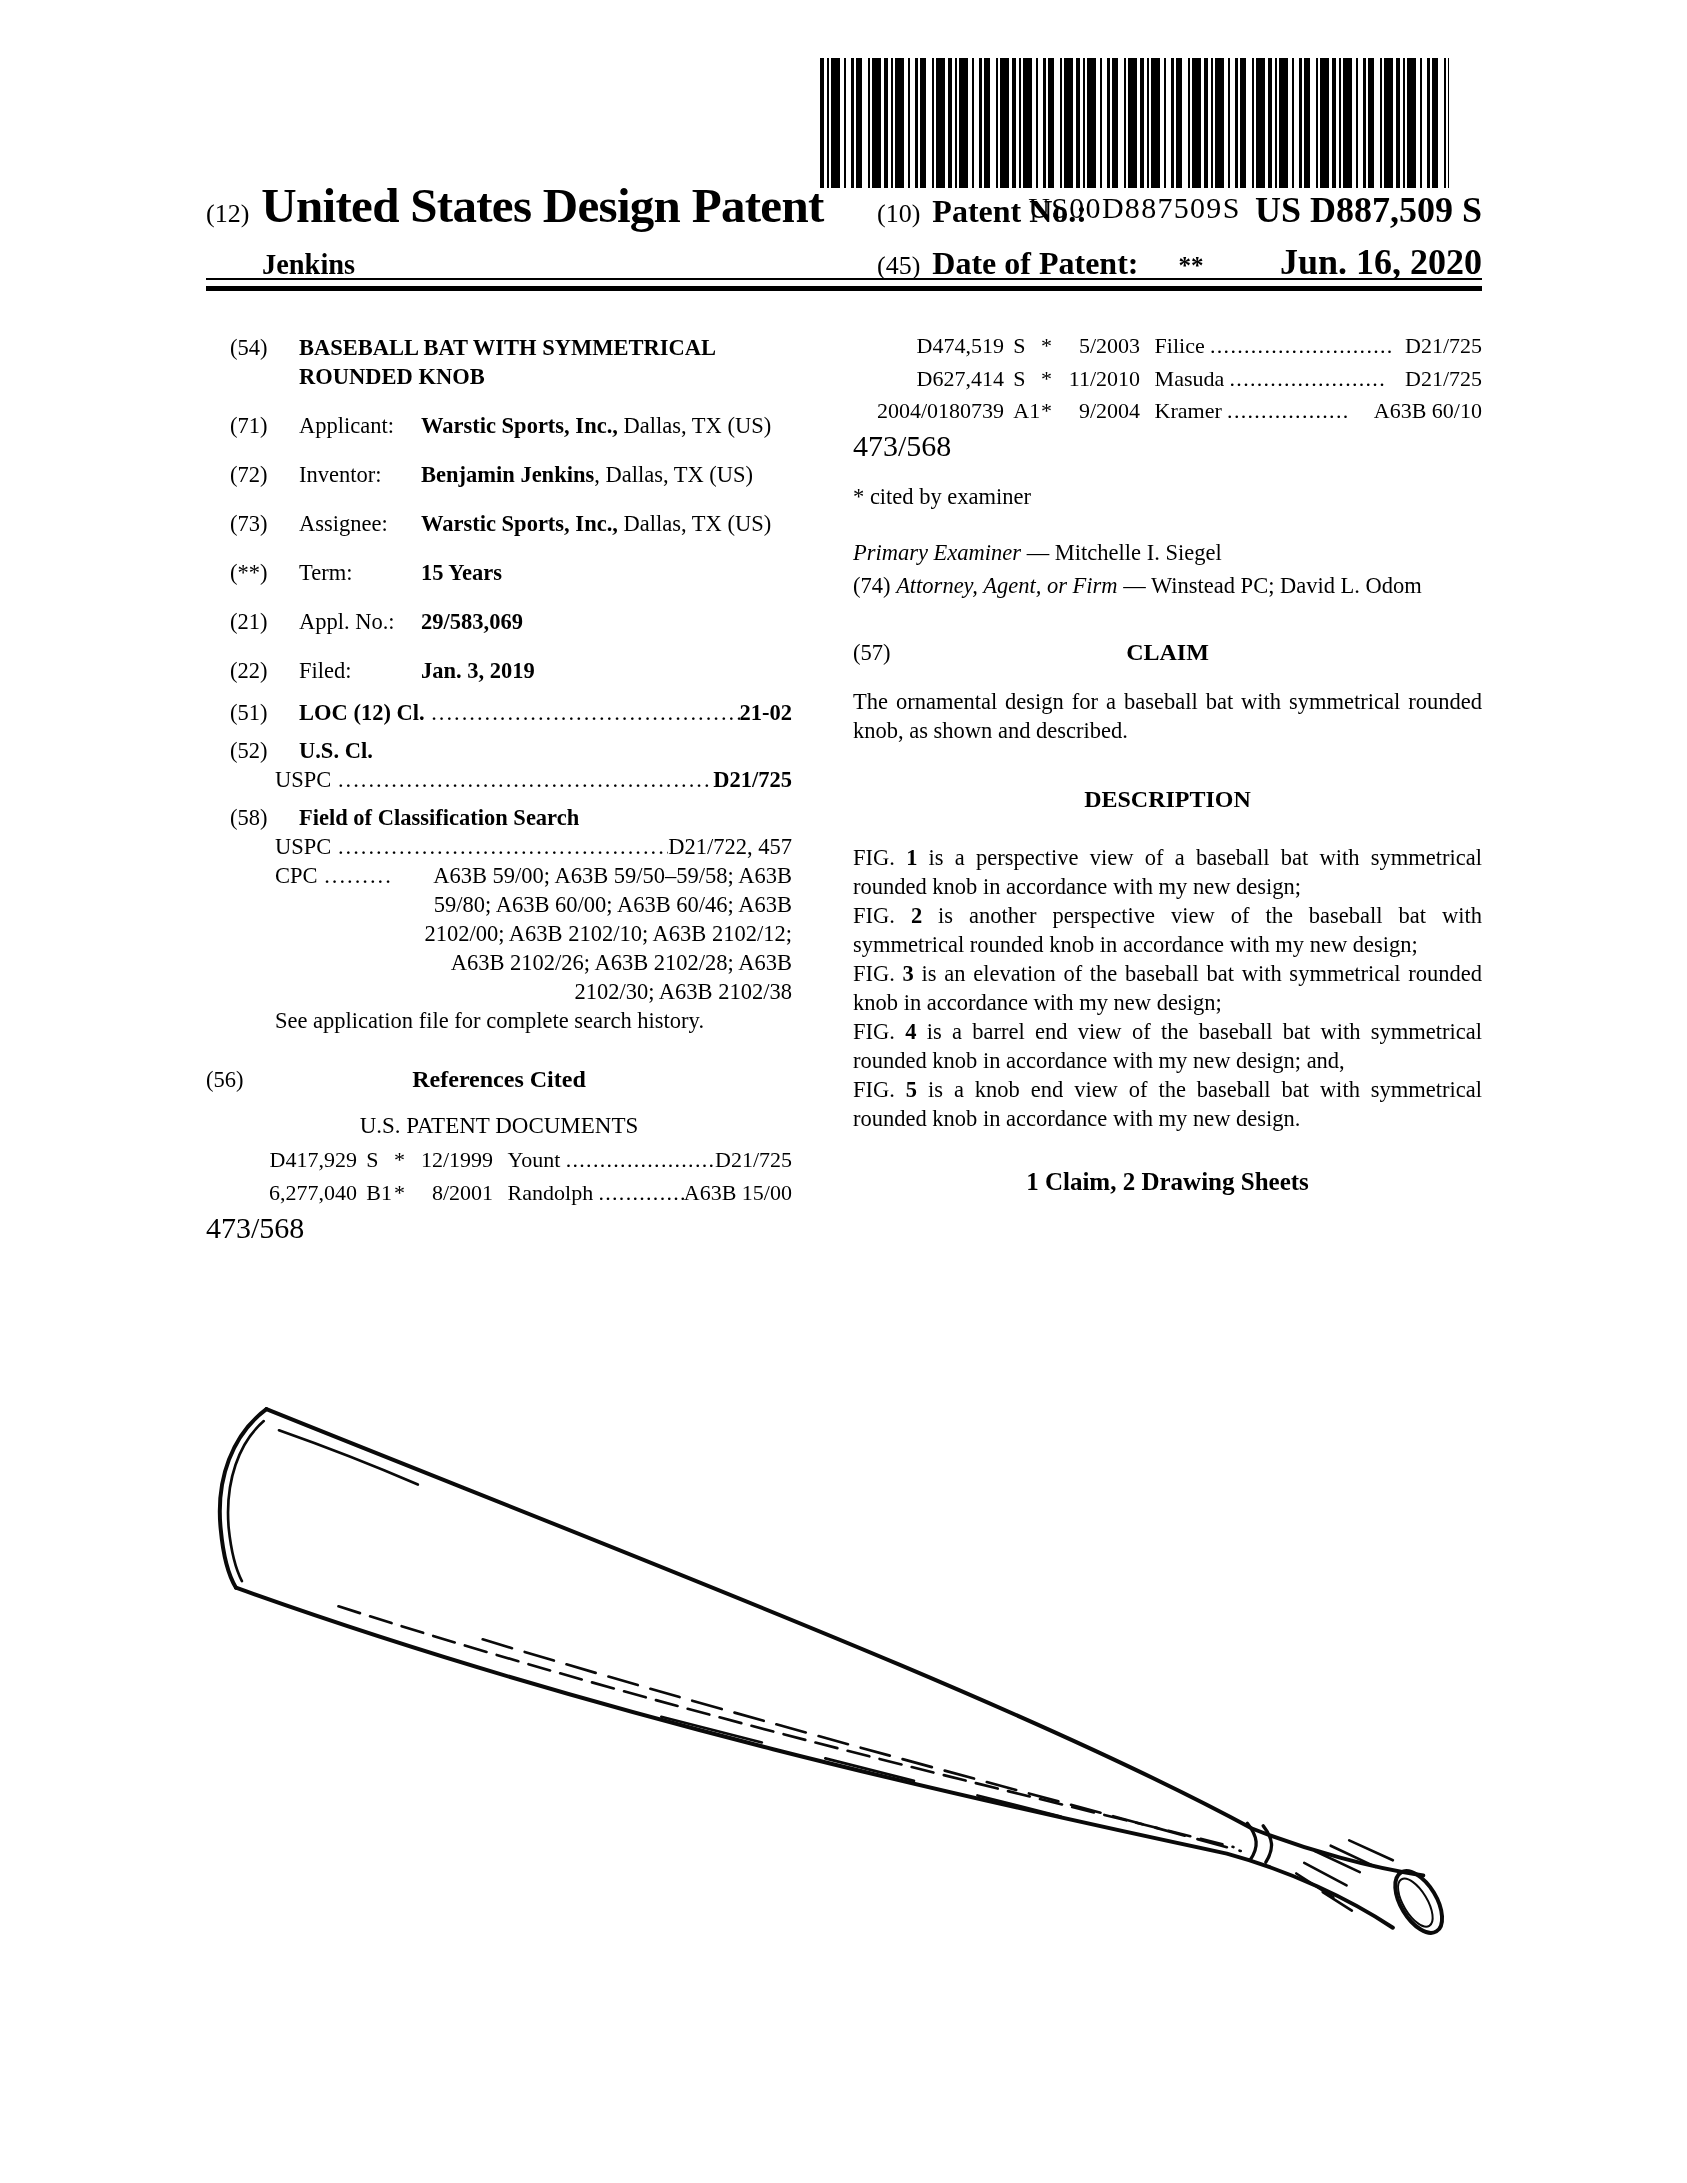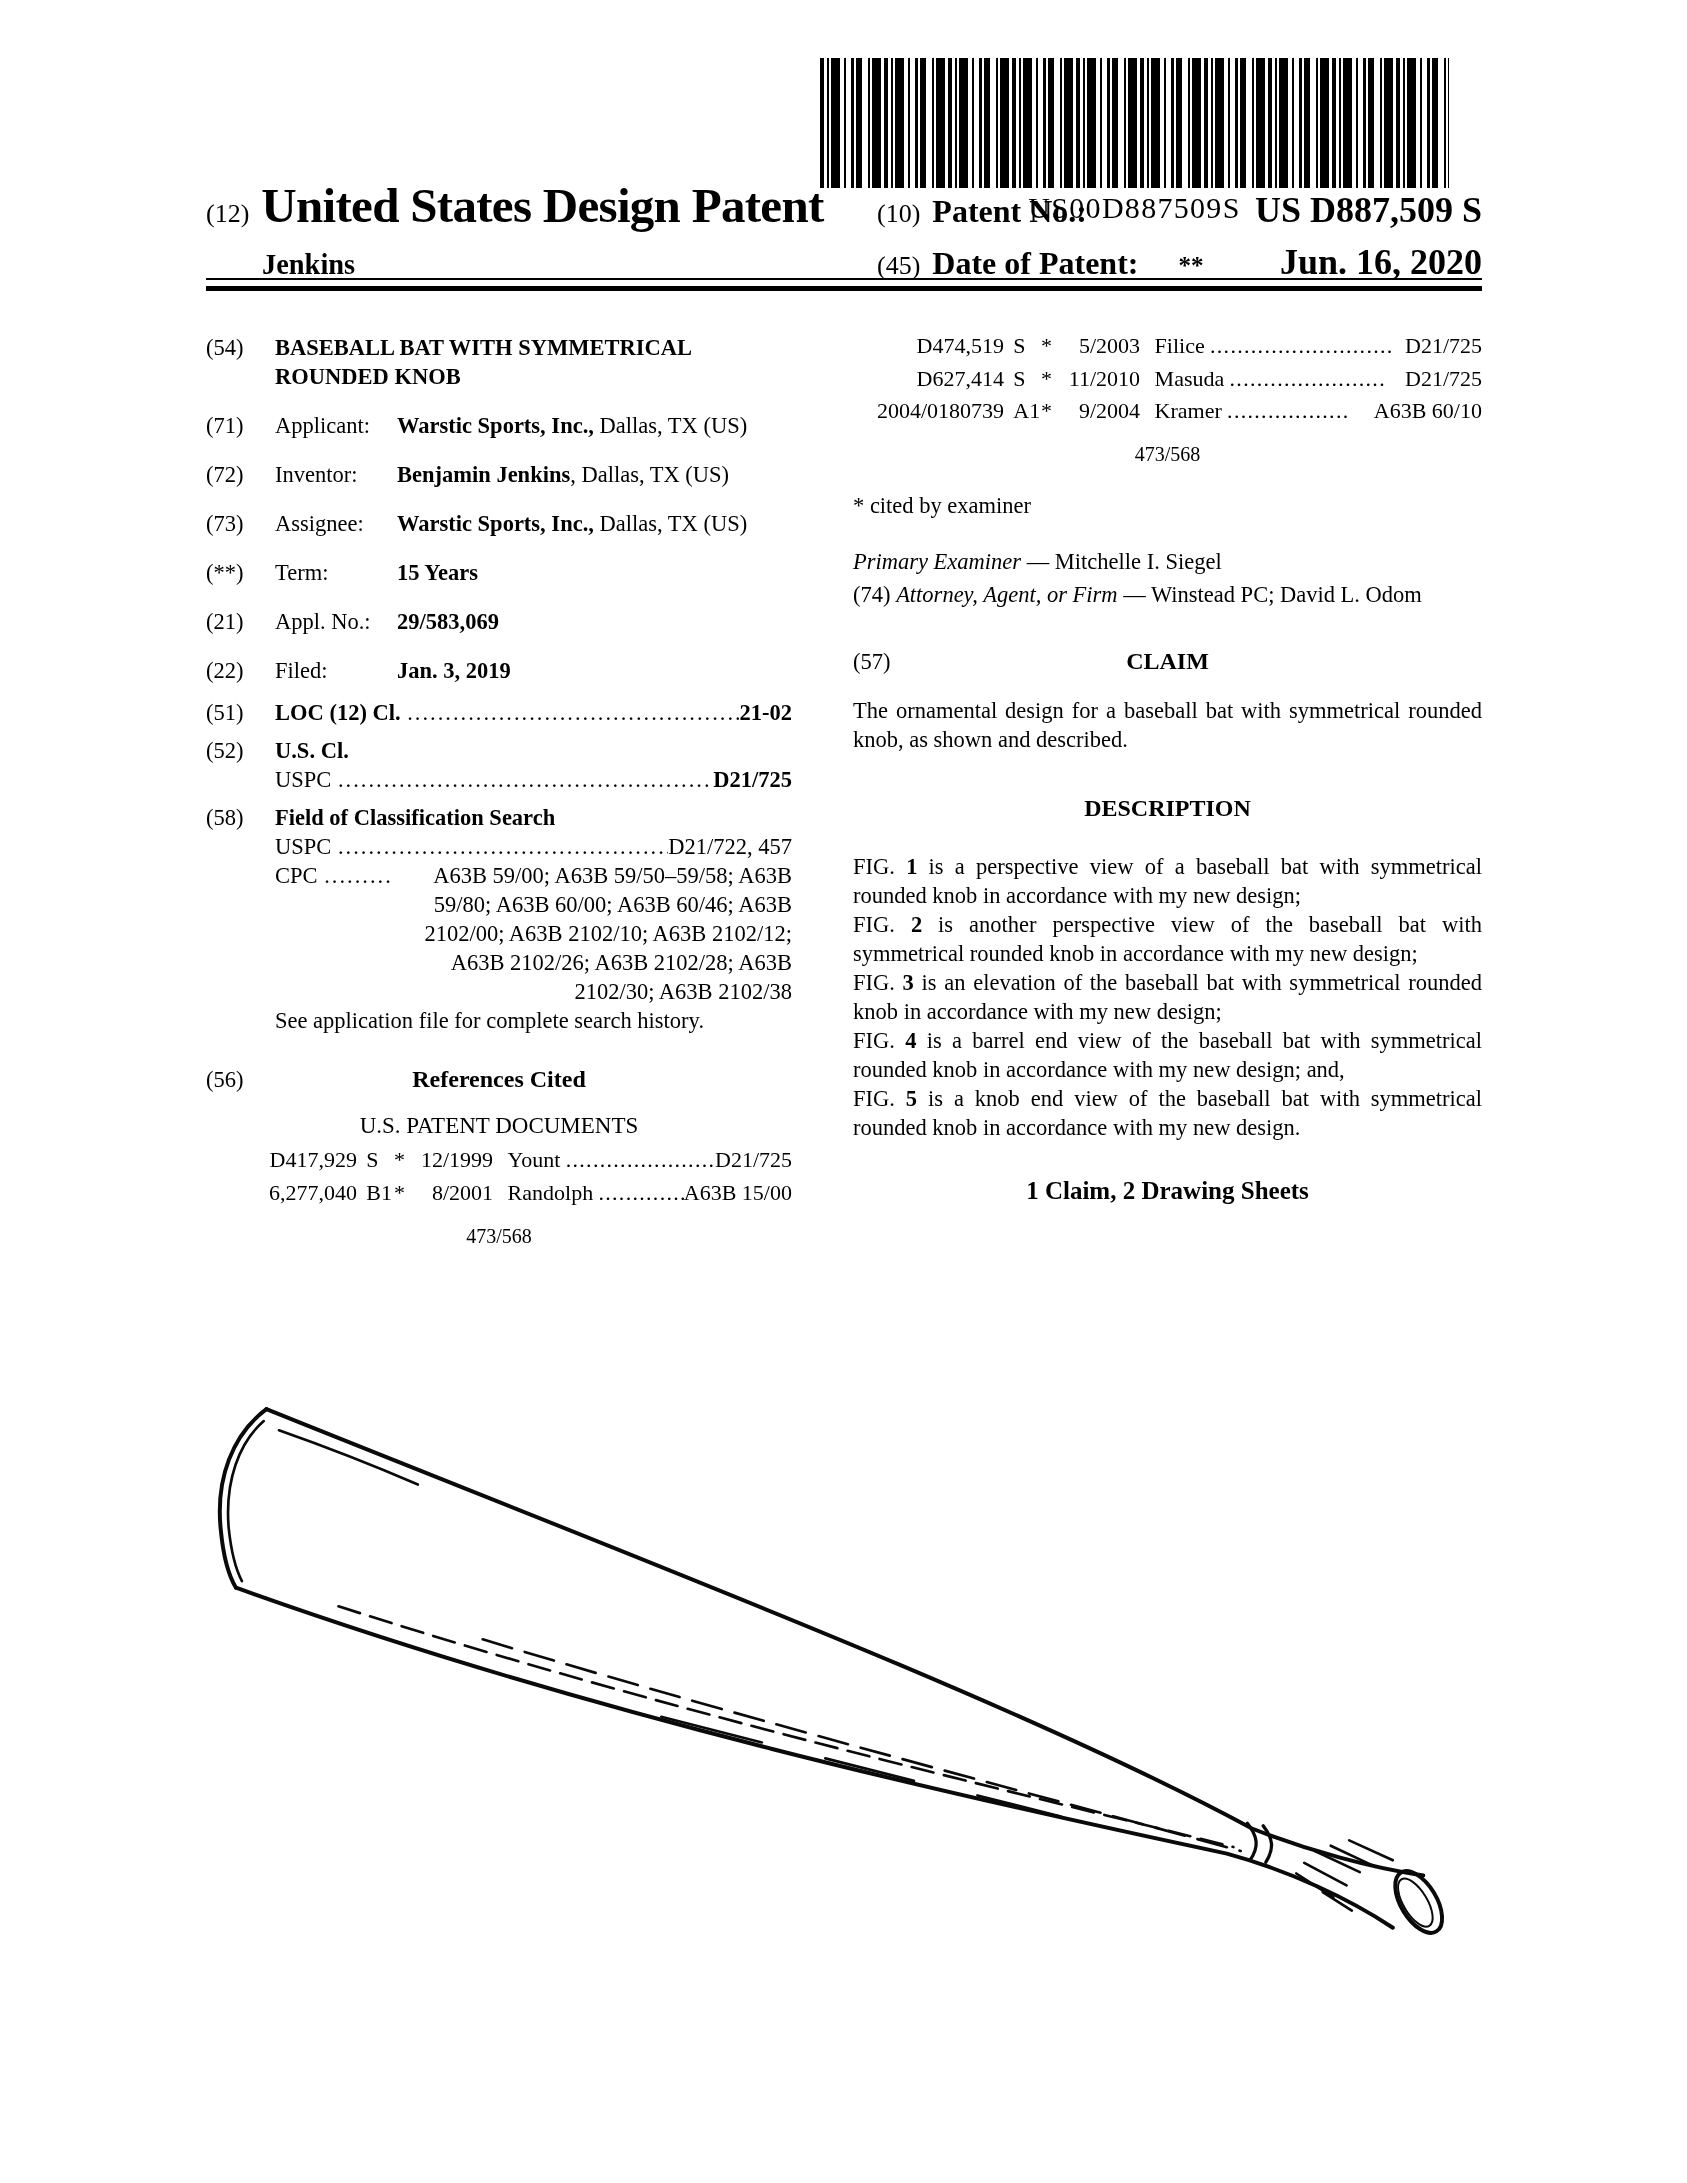--- a/index.html
+++ b/index.html
@@ -42,21 +42,21 @@
   .stars { font-size:25px; font-weight:bold; margin-left:40px; }
   .rule {
     position:absolute; left:206px; top:278px; width:1276px; height:12.6px;
     border-top:2px solid #000; border-bottom:5.3px solid #000;
   }
 
   
   .colL { position:absolute; left:206px; top:326px; width:586px; font-size:22.5px; line-height:29px; }
   .colR { position:absolute; left:853px; top:326px; width:629px; font-size:22.5px; line-height:29px; }
 
-  .frow { display:flex; margin-top:20px; }
+  .frow { display:flex; margin-top:20px;margin-left:24px; }
   .fnum { flex:0 0 69px; }
   .flab { flex:0 0 122px; }
   .fval { flex:1; }
   .b { font-weight:bold; }
   .i { font-style:italic; }
 
   .leader-row { display:flex; align-items:baseline; }
   .ldots { flex:1; overflow:hidden; white-space:nowrap; letter-spacing:2px; padding:0 6.6px; }
   .lval { white-space:nowrap; }
 
@@ -73,21 +73,21 @@
 
   
   .refrow { display:flex; align-items:baseline; margin-top:3.3px; font-size:22px; }
   .rnum   { flex:0 0 151px; text-align:right; white-space:nowrap; }
   .rkind  { flex:0 0 37px; padding-left:9.3px; }
   .rstar  { flex:0 0 25px; text-align:left; }
   .rdate  { flex:0 0 74px; text-align:right; }
   .rname  { padding-left:14.6px; white-space:nowrap; }
   .rdots  { flex:1; overflow:hidden; white-space:nowrap; letter-spacing:1.3px; padding:0 5.3px; }
   .rclass { text-align:right; white-space:nowrap; }
-  .refcont{ text-align:center; font-size:20px; margin-top:15px; }
+  .refcont{ text-align:left; font-size:30px; margin-top:6px; }
 
   .note { margin-top:22.5px; }
   .exam { margin-top:26.5px; }
   .atty { margin-top:4px; text-align:left; }
   .claim-head { margin-top:38px; }
   .claim-text { margin-top:20px; text-align:justify; }
   .desc-head { margin-top:40px; }
   .figs { margin-top:29px; }
   .fig { text-align:justify; }
   .sheets { margin-top:34px; text-align:center; font-weight:bold; font-size:25px; }

